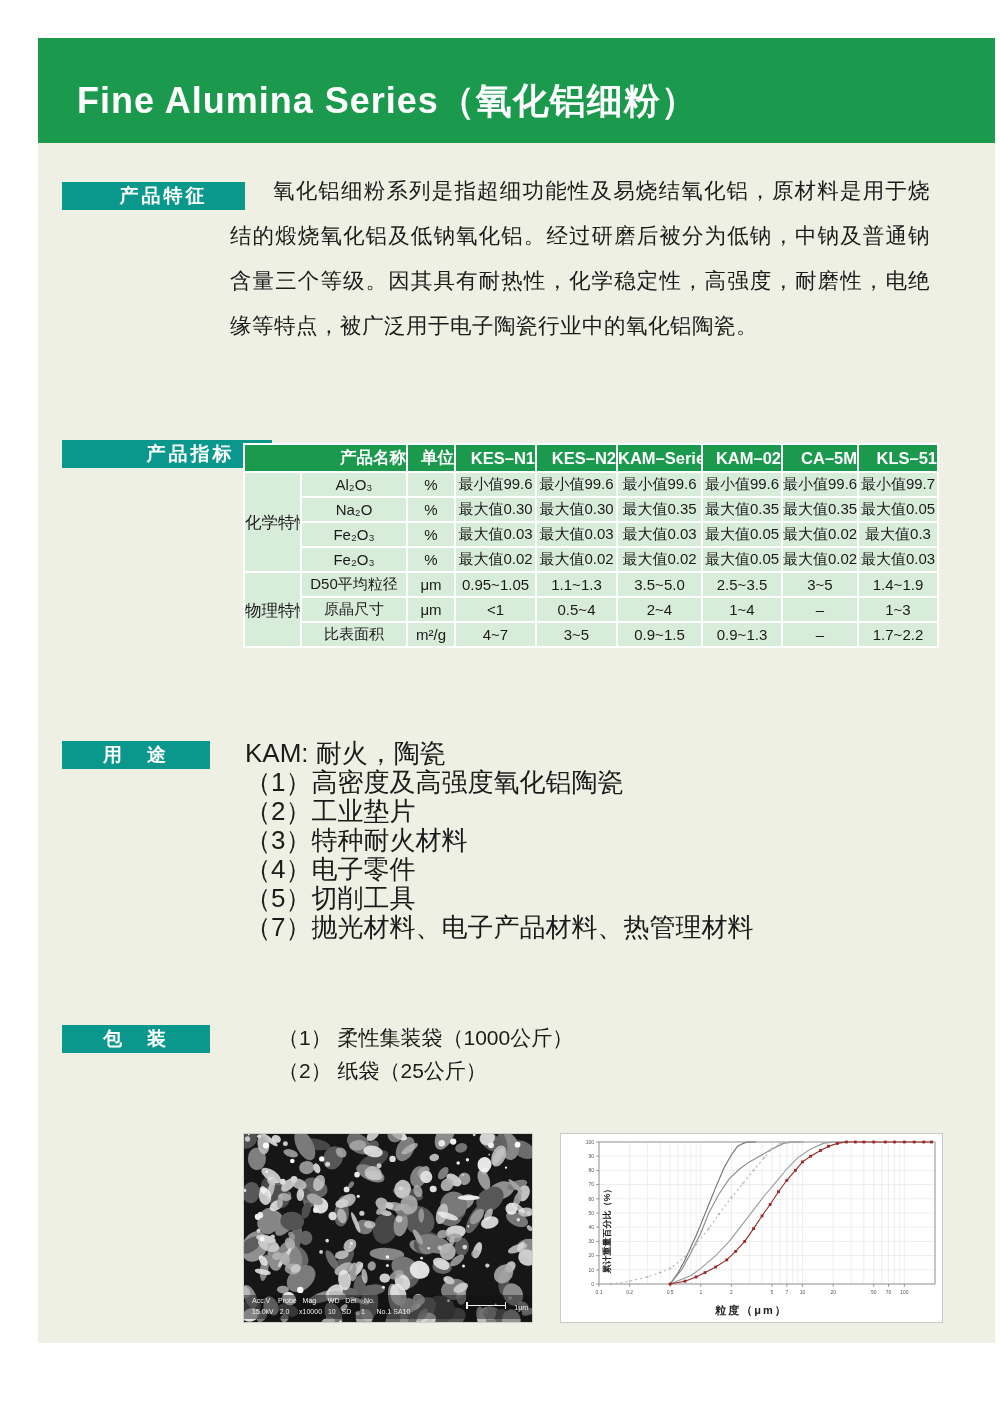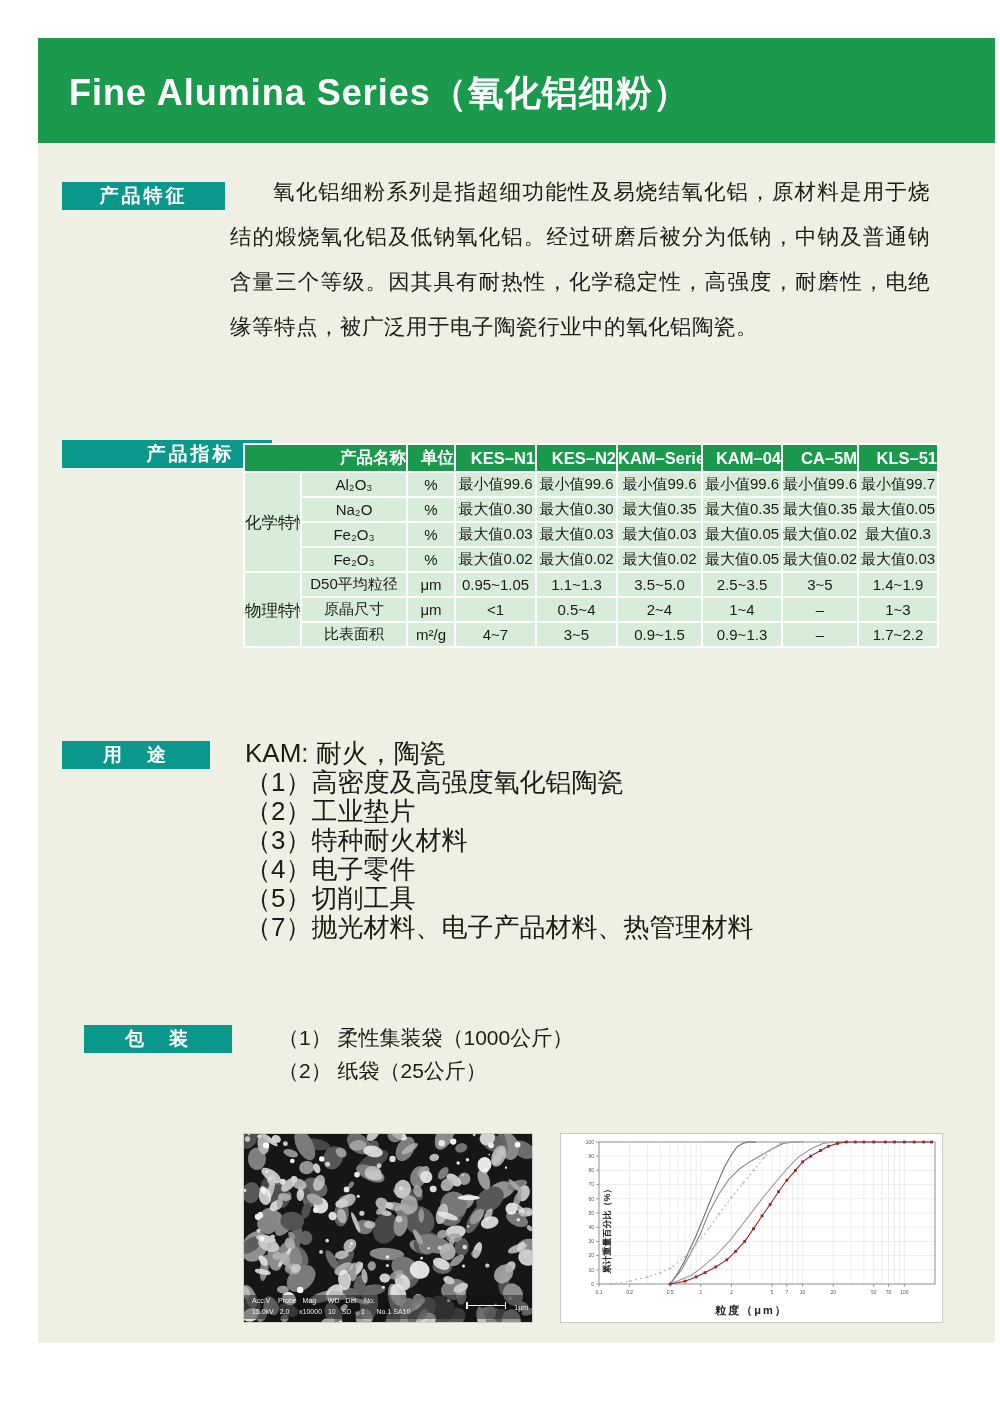--- a/index.html
+++ b/index.html
@@ -1,30 +1,30 @@
 <!DOCTYPE html>
 <html><head>
 <meta charset="utf-8">
 <style>
   html,body{margin:0;padding:0;}
   body{width:1000px;height:1414px;background:#ffffff;font-family:"Liberation Sans","DejaVu Sans",sans-serif;color:#1b1b1b;}
   .page{position:relative;width:1000px;height:1414px;background:#ffffff;overflow:hidden;}
 
   .header{position:absolute;left:38px;top:38px;width:957px;height:105px;background:#1b9a4d;}
-  .header .title{margin:4px;padding:30px 0 0 27px;font-size:36px;line-height:42px;font-weight:bold;color:#ffffff;letter-spacing:1px;}
+  .header .title{margin:12px;padding:30px 0 0 27px;font-size:36px;line-height:42px;font-weight:bold;color:#ffffff;letter-spacing:1px;}
 
   .content{position:absolute;left:38px;top:143px;width:957px;height:1200px;background:#edf0e2;}
 
   .badge{position:absolute;height:28px;line-height:28px;background:#0a988c;color:#ffffff;font-weight:bold;font-size:19px;text-align:center;letter-spacing:3px;}
-  #badge-features{left:24px;top:39px;width:163px;}
+  #badge-features{left:24px;top:39px;width:163px;padding-left:20px;}
   #badge-specs{left:24px;top:297px;width:163px;padding-left:47px;}
   #badge-uses{left:24px;top:598px;width:148px;}
-  #badge-packaging{left:24px;top:882px;width:148px;margin-left:22px;}
-
-  .features-par{position:absolute;left:192px;top:27px;width:700px;font-size:21.5px;line-height:45px;text-align:justify;text-indent:2em;letter-spacing:0.5px;}
+  #badge-packaging{left:24px;top:882px;width:148px;}
+
+  .features-par{position:absolute;left:192px;top:27px;width:700px;font-size:21.5px;line-height:45px;text-align:justify;text-indent:2em;letter-spacing:0.5px;font-family:Liberation Mono, monospace;}
 
   table.spec{position:absolute;left:205px;top:300px;width:694px;border-collapse:collapse;table-layout:fixed;}
   table.spec th,table.spec td{border:2px solid #ffffff;padding:0;text-align:center;overflow:hidden;white-space:nowrap;}
   table.spec th{background:#1b9a4d;color:#ffffff;font-size:16.5px;font-weight:bold;height:26px;text-align:right;}
   table.spec td{background:#d8ecda;font-size:15px;height:23px;}
   table.spec td.grp{font-size:16.5px;line-height:22px;}
 
   .uses{position:absolute;left:207px;top:596px;font-size:26px;line-height:29px;}
   .pack{position:absolute;left:240px;top:878px;font-size:21px;line-height:33px;}
 
@@ -70,21 +70,21 @@
           <col style="width:76px">
           <col style="width:80px">
       </colgroup>
       <tbody>
           <tr>
         <th colspan="2">产品名称</th>
         <th>单位</th>
         <th>KES–N1</th>
         <th>KES–N2</th>
         <th>KAM–Series</th>
-        <th>KAM–04</th>
+        <th>KAM–02</th>
         <th>CA–5M</th>
         <th>KLS–51</th>
       </tr>
       <tr>
         <td class="grp" rowspan="4">化学特性</td>
         <td>Al₂O₃</td>
         <td>%</td>
         <td>最小值99.6</td>
         <td>最小值99.6</td>
         <td>最小值99.6</td>

